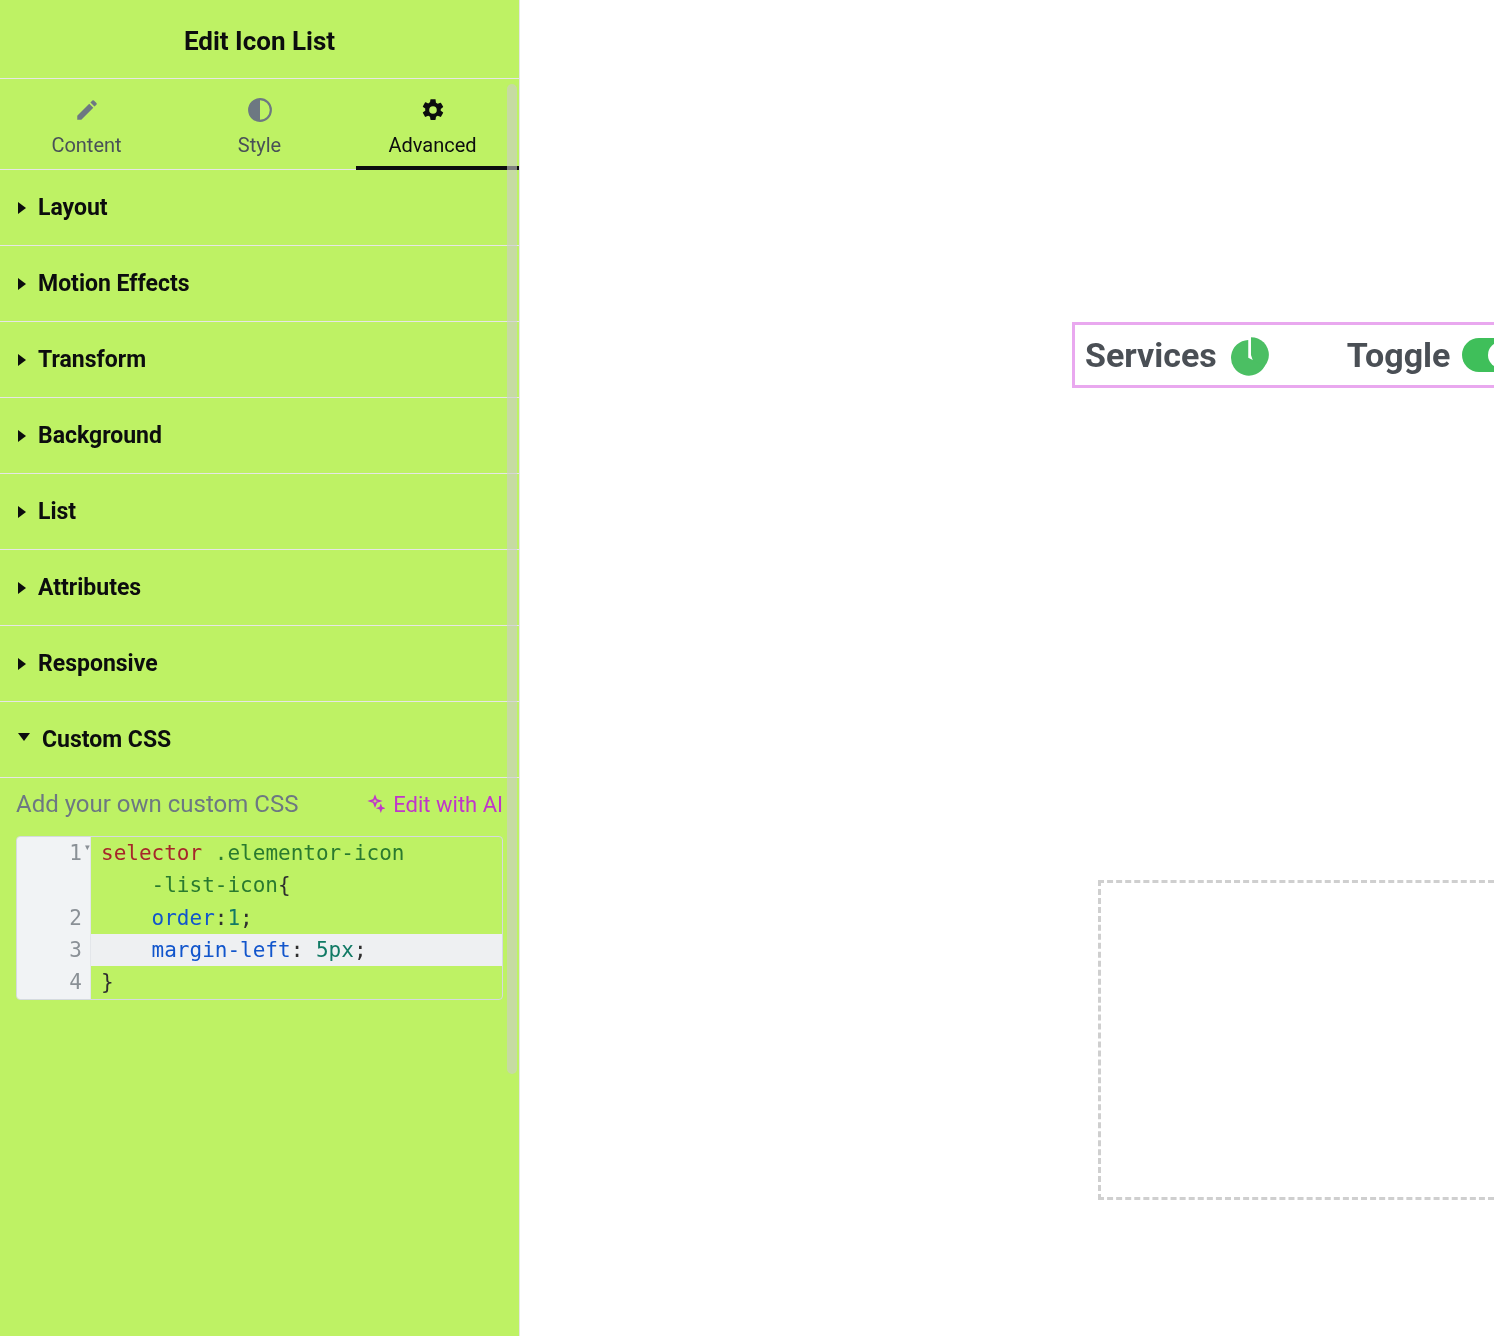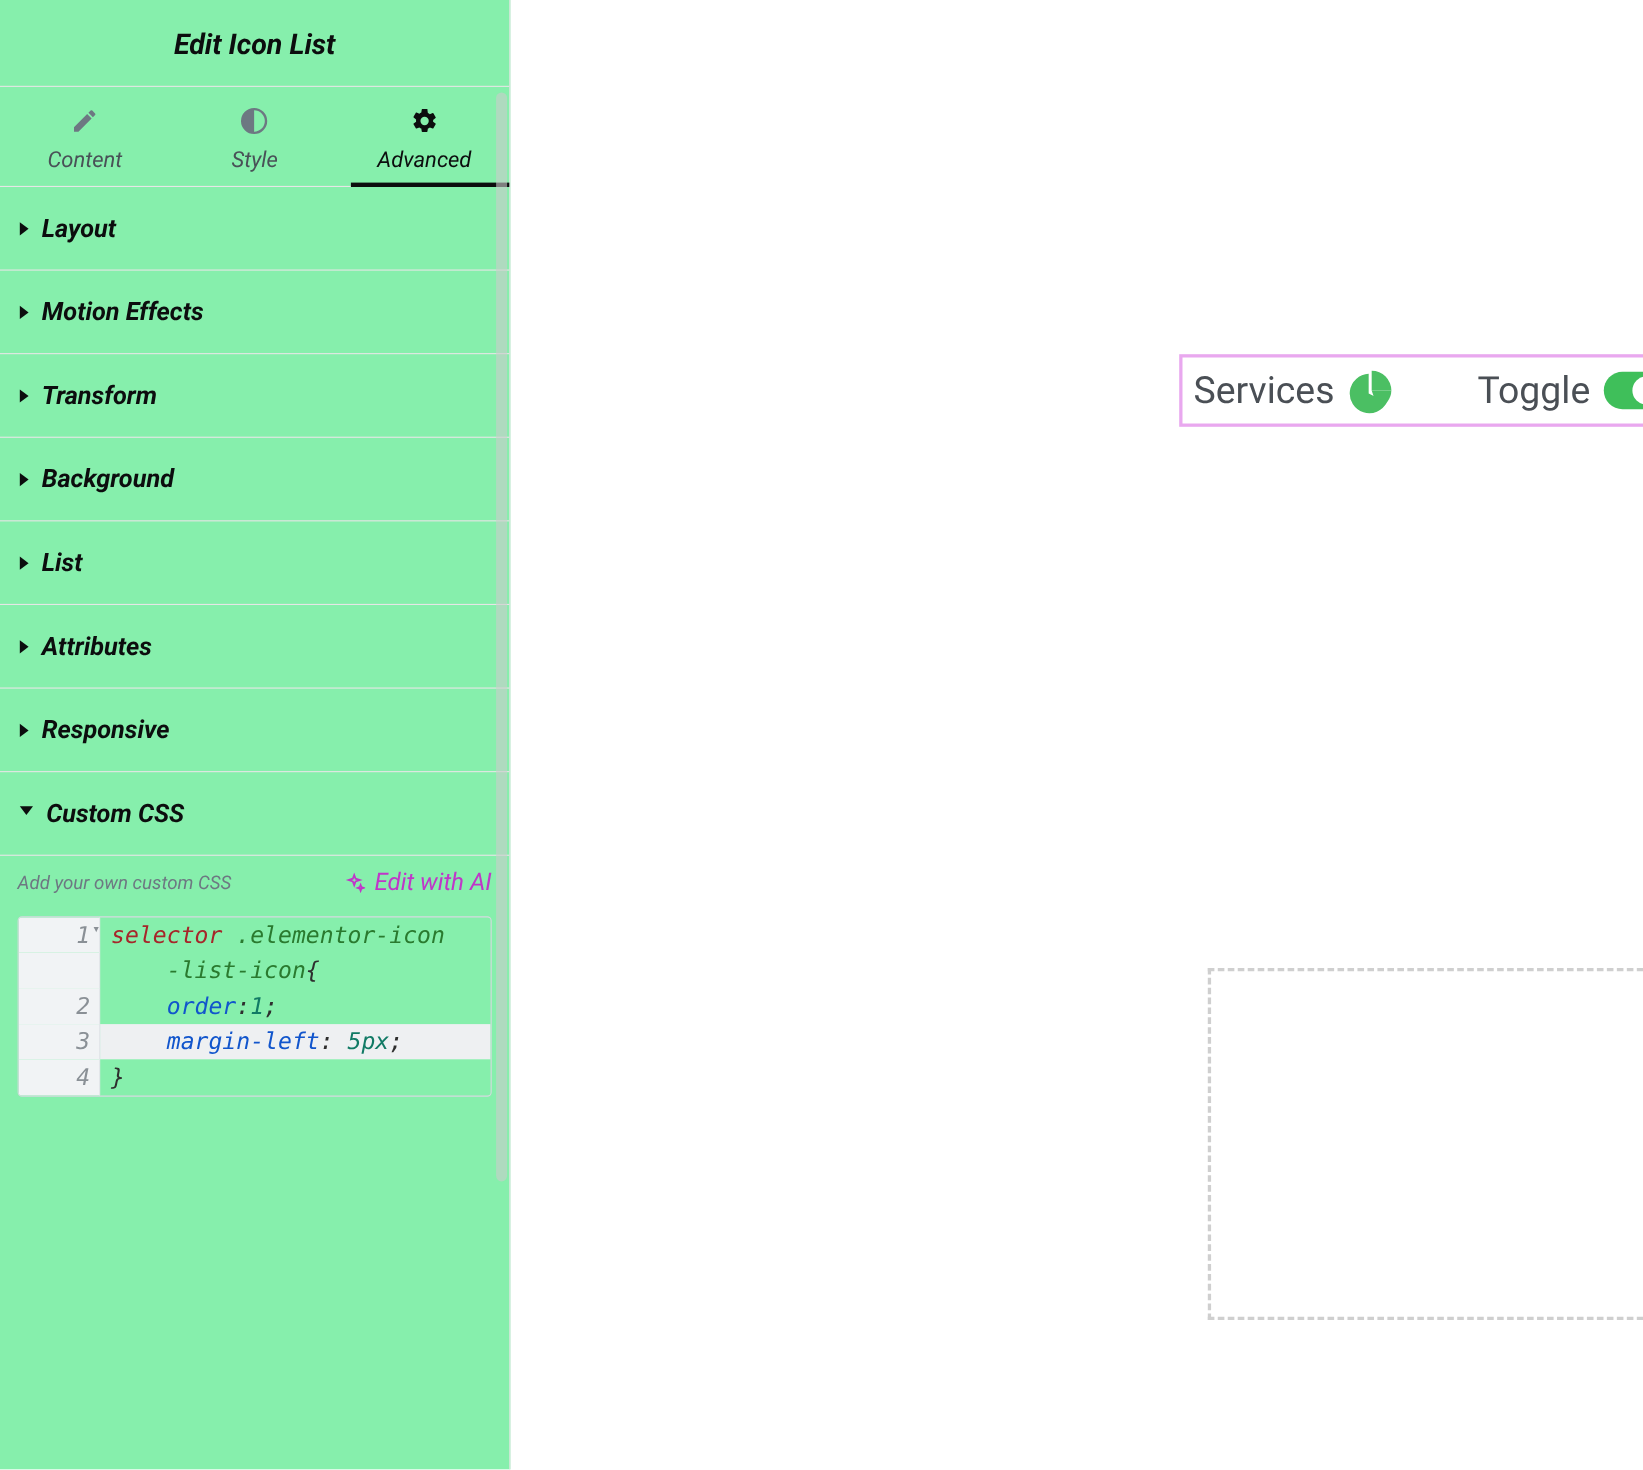--- a/index.html
+++ b/index.html
@@ -1,55 +1,55 @@
 <!DOCTYPE html>
 <html><head>
 <meta charset="utf-8">
 <style>
   * { box-sizing: border-box; margin: 0; padding: 0; }
   body { font-family: -apple-system, BlinkMacSystemFont, "Segoe UI", Roboto, Arial, sans-serif; background: #fff; width: 1494px; height: 1336px; overflow: hidden; position: relative; }
 
-  .sidebar { width: 464px; height: 100%; border-right: 1px solid #e6e6e6; position: relative; background:#86efac;font-style:italic; }
+  .sidebar { width: 520px; height: 100%; border-right: 1px solid #e6e6e6; position: relative; background:#bef264; }
   .sidebar-scroll { position:absolute; right:0; top:84px; bottom:0; width:16px; background:transparent; }
   .sidebar-scroll-thumb { position:absolute; right:2px; top:0; width:10px; height:990px; background:#ccc; border-radius:5px; opacity:0.6; }
 
   .panel-title { text-align:center; font-size:26px; font-weight:700; padding: 26px 0 22px 0; color:#0c0d0e; }
 
   .tabs { display:flex; border-top:1px solid #e6e6e6; border-bottom:1px solid #e6e6e6; }
   .tab { flex:1; display:flex; flex-direction:column; align-items:center; justify-content:center; padding: 18px 0 12px 0; cursor:pointer; color:#495157; gap:10px; position:relative; }
   .tab svg { width:26px; height:26px; }
   .tab-label { font-size:20px; }
   .tab.active { color:#0c0d0e; }
   .tab.active::after { content:""; position:absolute; left:10px; right:0; bottom:-1px; height:4px; background:#0c0d0e; }
 
   .sections { }
   .section { border-bottom:1px solid #e6e6e6; padding: 24px 18px; display:flex; align-items:center; gap:12px; cursor:pointer; }
   .section .caret { width:0; height:0; border-left:8px solid #0c0d0e; border-top:6px solid transparent; border-bottom:6px solid transparent; }
   .section.open .caret { width:0; height:0; border-top:8px solid #0c0d0e; border-left:6px solid transparent; border-right:6px solid transparent; }
   .section-title { font-size:23px; font-weight:700; color:#0c0d0e; }
 
   .css-area { padding: 0 16px 20px 16px; }
   .css-head { display:flex; align-items:center; justify-content:space-between; padding: 12px 0 18px 0; }
-  .css-head-label { color:#6d7882; font-size:17px; }
+  .css-head-label { color:#6d7882; font-size:24px; }
   .edit-ai { color:#c036c9; font-size:22px; display:flex; align-items:center; gap:8px; cursor:pointer; }
   .edit-ai svg { width:20px; height:20px; }
 
   .code-box { border:1px solid #d5dadf; border-radius:4px; overflow:hidden; font-family: "Menlo","Consolas",monospace; font-size:21px; line-height:1.35; }
   .code-row { display:flex; }
   .gutter { width:74px; background:#f1f3f5; color:#8a9096; text-align:right; padding:2px 8px 2px 0; border-right:1px solid #e3e6ea; position:relative; }
   .gutter.fold::after { content:"▾"; position:absolute; right:-1px; top:2px; font-size:12px; color:#8a9096; }
   .code { flex:1; padding:2px 10px; white-space:pre; }
   .code-row.hl .code { background:#eef0f2; }
   .tok-sel { color:#a6262a; }
   .tok-class { color:#2a7a2f; }
   .tok-prop { color:#1155cc; }
   .tok-num { color:#117a65; }
   .tok-punc { color:#2e2e2e; }
 
-  .canvas { position:absolute; left:520px; top:0; right:0; bottom:0; background:#fff; }
+  .canvas { position:absolute; left:520px; top:0; right:0; bottom:0; background:#fff;font-weight:bold; }
   .collapse-handle { position:absolute; left:520px; top:650px; width:28px; height:60px; background:#fff; border:1px solid #e0e0e0; border-left:none; display:flex; align-items:center; justify-content:center; color:#5b5b5b; font-size:20px; cursor:pointer; }
 
   .widget-box { position:absolute; left:552px; top:322px; width:490px; height:66px; border:3px solid #e9a8ef; background:#fff; display:flex; align-items:center; padding:0 10px; gap:22px; }
   .wi { display:flex; align-items:center; gap:12px; color:#4a4f55; font-size:34px; }
   .wi .pie { width:44px; height:44px; }
   .wi .toggle { width:56px; height:34px; background:#3fbf5a; border-radius:20px; position:relative; }
   .wi .toggle::after { content:""; position:absolute; right:4px; top:4px; width:26px; height:26px; background:#fff; border-radius:50%; }
   .spacer { flex:0 0 30px; }
 
   .drop-zone { position:absolute; left:578px; top:880px; right:0; height:320px; border:3px dashed #cfcfcf; border-right:none; }

